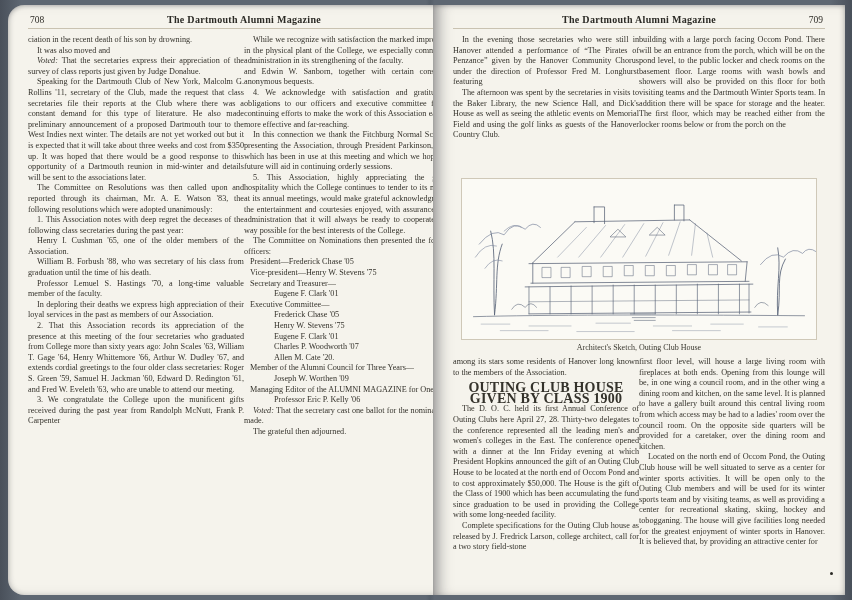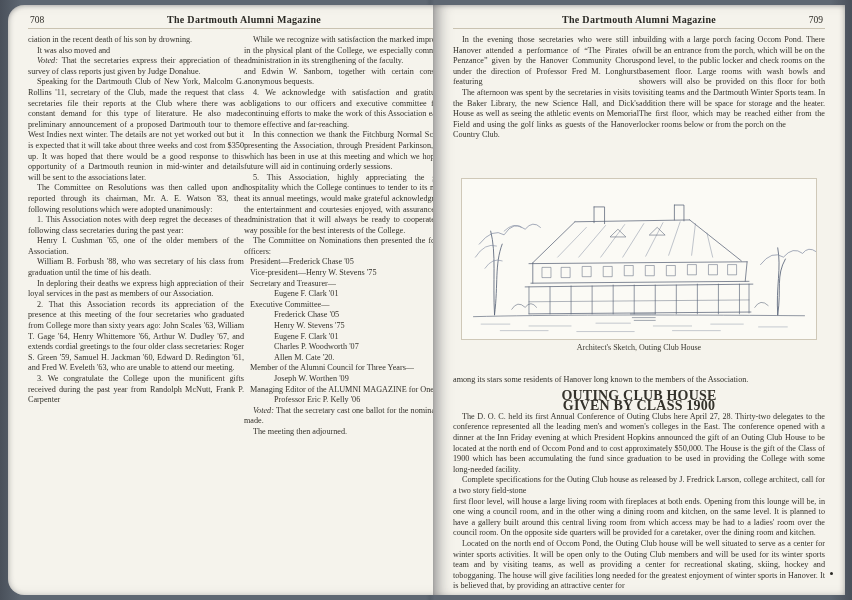--- a/index.html
+++ b/index.html
@@ -57,21 +57,21 @@
   .par i { }
   .cols.top { height: 140px; overflow: hidden; }
   .sketch-block { margin: 3px 8px 2px; }
   .sketch {
     height: 162px;
     background: #fbfaf5;
     border: 1px solid #cfc8b8;
   }
   .sketch svg { display: block; width: 100%; height: 100%; }
   .caption { text-align: center; font-size: 8px; margin-top: 3px; color: #3a382f; }
-  .cols.bottom { margin-top: 23px; flex-direction: column; }
+  .cols.bottom { margin-top: 5px; }
   .artifact-dot {
     position: absolute; right: 12px; bottom: 20px;
     width: 3px; height: 3px; border-radius: 50%; background: #2b2a26;
   }
 </style>
 </head>
 <body>
 
 <div class="spread">
 
@@ -84,20 +84,21 @@
     <div class="cols">
       <div class="col">
           <p class="par ni">ciation in the recent death of his son by drowning.</p>
           <p class="par">It was also moved and</p>
           <p class="par"><i>Voted: </i>That the secretaries express their appreciation of the survey of class reports just given by Judge Donahue.</p>
           <p class="par">Speaking for the Dartmouth Club of New York, Malcolm G. Rollins '11, secretary of the Club, made the request that class secretaries file their reports at the Club where there was a constant demand for this type of literature. He also made preliminary announcement of a proposed Dartmouth tour to the West Indies next winter. The details are not yet worked out but it is expected that it will take about three weeks and cost from $350 up. It was hoped that there would be a good response to this opportunity of a Dartmouth reunion in mid-winter and details will be sent to the associations later.</p>
           <p class="par">The Committee on Resolutions was then called upon and reported through its chairman, Mr. A. E. Watson '83, the following resolutions which were adopted unanimously:</p>
           <p class="par">1. This Association notes with deep regret the deceases of the following class secretaries during the past year:</p>
           <p class="par">Henry I. Cushman '65, one of the older members of the Association.</p>
           <p class="par">William B. Forbush '88, who was secretary of his class from graduation until the time of his death.</p>
+          <p class="par">Professor Lemuel S. Hastings '70, a long-time valuable member of the faculty.</p>
           <p class="par">In deploring their deaths we express high appreciation of their loyal services in the past as members of our Association.</p>
           <p class="par">2. That this Association records its appreciation of the presence at this meeting of the four secretaries who graduated from College more than sixty years ago: John Scales '63, William T. Gage '64, Henry Whittemore '66, Arthur W. Dudley '67, and extends cordial greetings to the four older class secretaries: Roger S. Green '59, Samuel H. Jackman '60, Edward D. Redington '61, and Fred W. Eveleth '63, who are unable to attend our meeting.</p>
           <p class="par">3. We congratulate the College upon the munificent gifts received during the past year from Randolph McNutt, Frank P. Carpenter</p>
         </div>
       <div class="col">
           <p class="par">While we recognize with satisfaction the marked improvement in the physical plant of the College, we especially commend the administration in its strengthening of the faculty.</p>
           <p class="par ni">and Edwin W. Sanborn, together with certain conspicuous anonymous bequests.</p>
           <p class="par">4. We acknowledge with satisfaction and gratitude our obligations to our officers and executive committee for their continuing efforts to make the work of this Association each year more effective and far-reaching.</p>
           <p class="par">In this connection we thank the Fitchburg Normal School for presenting the Association, through President Parkinson, a gavel which has been in use at this meeting and which we hope in the future will aid in continuing orderly sessions.</p>
           <p class="par">5. This Association, highly appreciating the gracious hospitality which the College continues to tender to its members at its annual meetings, would make grateful acknowledgment for the entertainment and courtesies enjoyed, with assurances to the administration that it will always be ready to cooperate in any way possible for the best interests of the College.</p>
@@ -110,21 +111,21 @@
           <p class="par ls2">Frederick Chase '05</p>
           <p class="par ls2">Henry W. Stevens '75</p>
           <p class="par ls2">Eugene F. Clark '01</p>
           <p class="par ls2">Charles P. Woodworth '07</p>
           <p class="par ls2">Allen M. Cate '20.</p>
           <p class="par ls">Member of the Alumni Council for Three Years—</p>
           <p class="par ls2">Joseph W. Worthen '09</p>
           <p class="par ls">Managing Editor of the ALUMNI MAGAZINE for One Year—</p>
           <p class="par ls2">Professor Eric P. Kelly '06</p>
           <p class="par"><i>Voted: </i>That the secretary cast one ballot for the nominations as made.</p>
-          <p class="par">The meeting then adjourned.</p>
+          <p class="par">The grateful then adjourned.</p>
         </div>
     </div>
   </div>
 
   <div class="page right">
     <div class="page-header">
       <span class="pagenum"></span>
       <span class="ptitle">The Dartmouth Alumni Magazine</span>
       <span class="pagenum num">709</span>
     </div>

